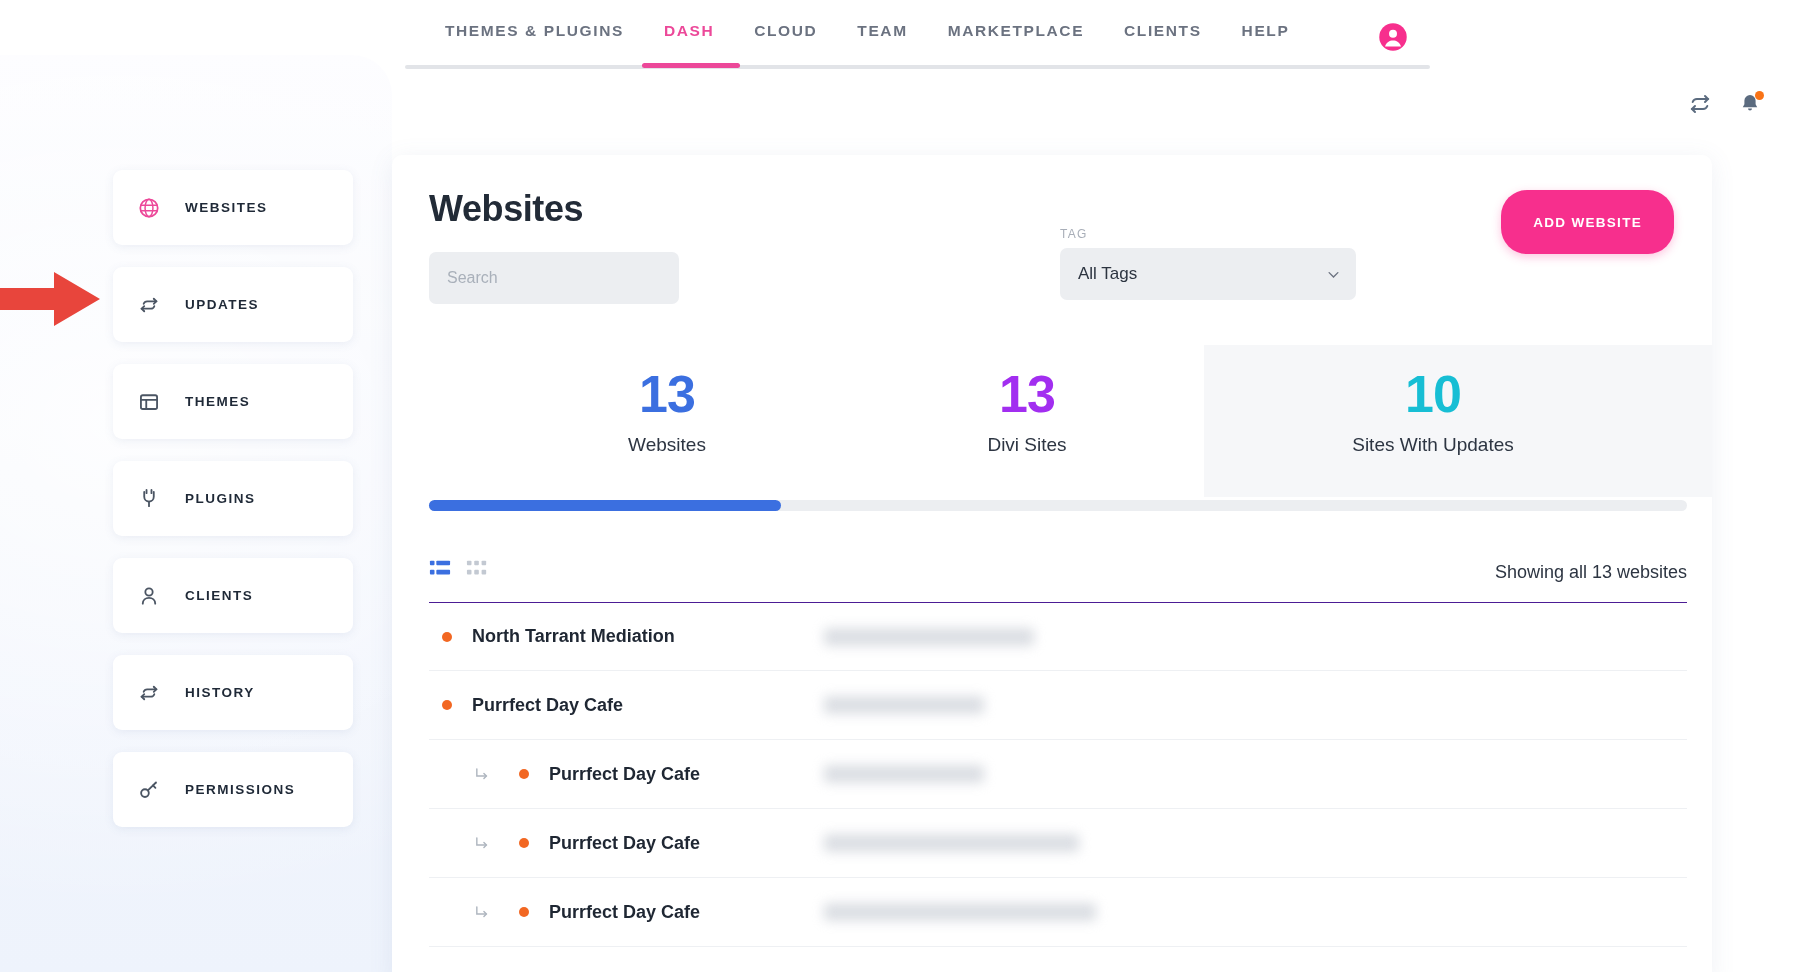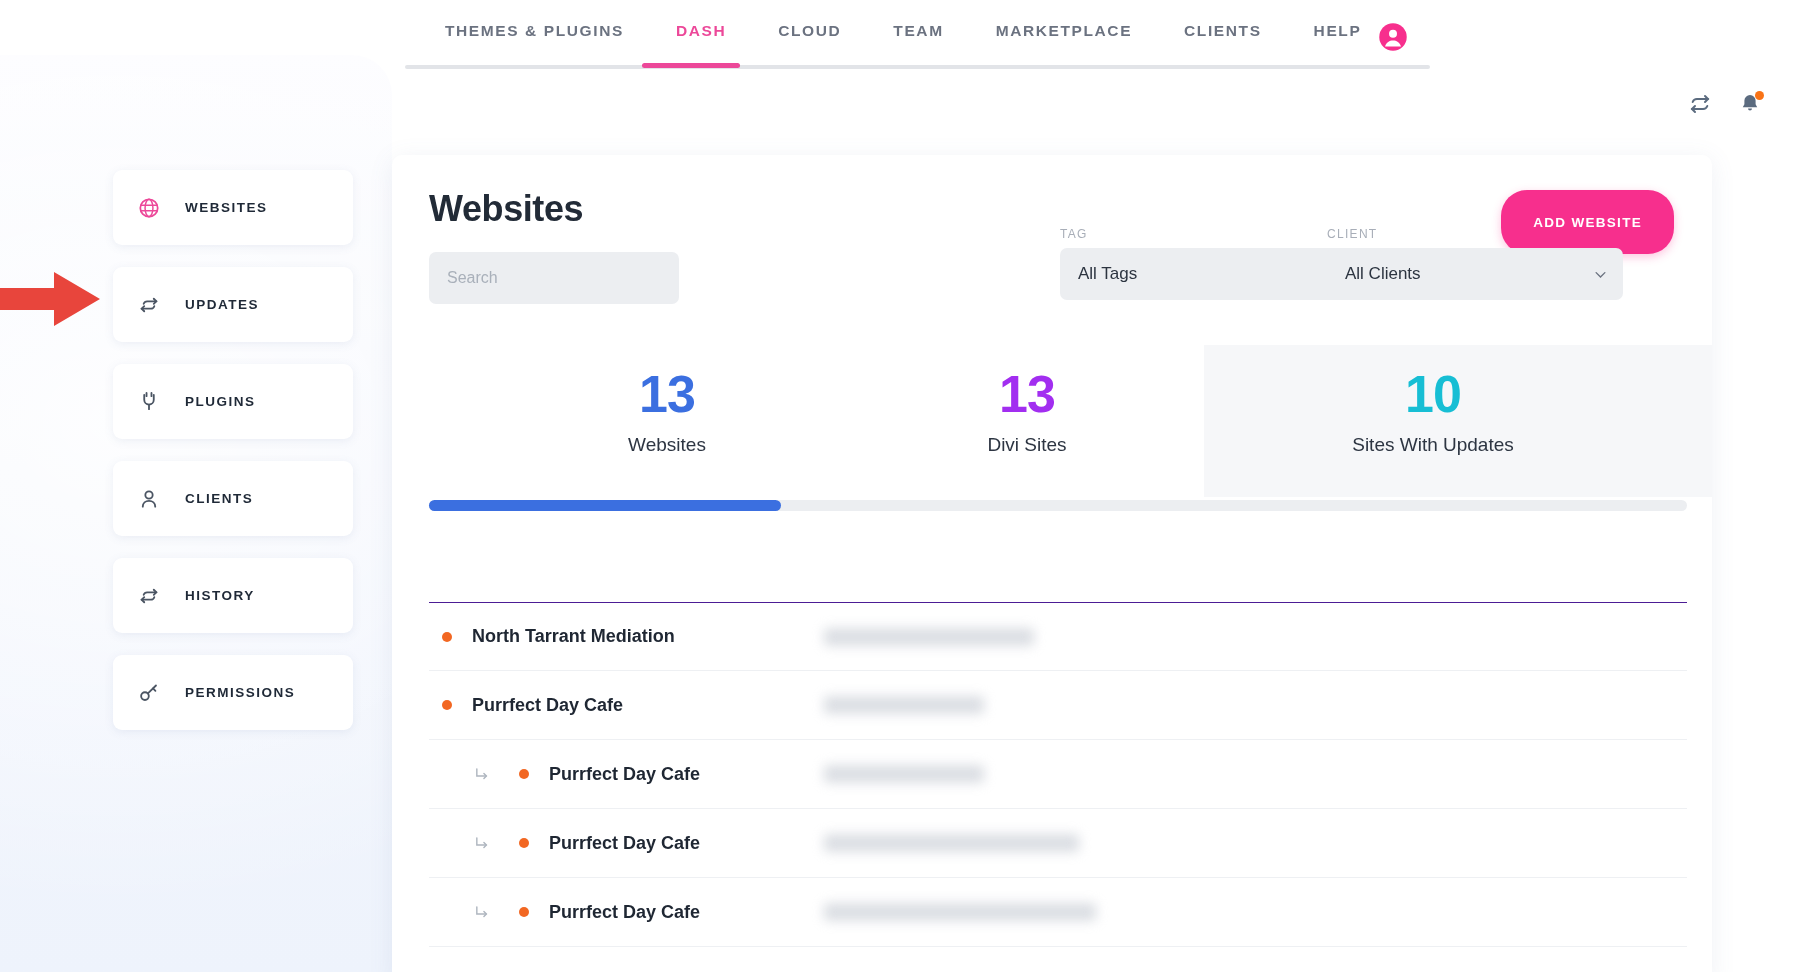--- a/index.html
+++ b/index.html
@@ -20,21 +20,21 @@
   .backdrop2 {
     position:absolute; left:0; top:55px; width:392px; height:917px;
     background: radial-gradient(900px 700px at 30% 40%, rgba(255,255,255,0.85), rgba(255,255,255,0) 70%);
   }
 
   
   .topnav {
     position: absolute; left: 405px; top: 0; width: 1025px; height: 68px;
   }
   .topnav-items {
-    display: flex; align-items: center; gap: 12px; height: 62px;
+    display: flex; align-items: center; gap: 0px; height: 62px;
     padding-left: 20px;
   }
   .navitem {
     font-size: 15.5px; letter-spacing: 1.6px; font-weight: 600;
     color: #6b7280; padding: 0 20px; line-height: 62px; cursor: pointer;
     white-space: nowrap;
   }
   .navitem.active { color: #ec4899; }
   .nav-underline-track {
     position: absolute; left: 405px; top: 65px; width: 1025px; height: 4px;
@@ -226,20 +226,27 @@
             <path d="M20 8H10a4 4 0 0 0-3.8 2.7"></path>
             <path d="M17.2 5.2L20 8l-2.8 2.8"></path>
             <path d="M4 16h10a4 4 0 0 0 3.8-2.7"></path>
             <path d="M6.8 18.8L4 16l2.8-2.8"></path>
           </g>
         </svg>
         <span class="side-label">UPDATES</span>
       </div>
       <div class="side-item">
         <svg viewBox="0 0 24 24" class="side-ico">
+          <rect x="3.2" y="4.6" width="17.6" height="15" rx="2" fill="none" stroke="currentColor" stroke-width="2"></rect>
+          <path d="M3.2 9.6h17.6M9 9.6v10" stroke="currentColor" stroke-width="2"></path>
+        </svg>
+        <span class="side-label">THEMES</span>
+      </div>
+      <div class="side-item">
+        <svg viewBox="0 0 24 24" class="side-ico">
           <path d="M6.8 4.2v5.4a5.2 5.2 0 0 0 10.4 0V4.2" fill="none" stroke="currentColor" stroke-width="2" stroke-linecap="round"></path>
           <path d="M12 14.8v5" stroke="currentColor" stroke-width="2" stroke-linecap="round"></path>
           <path d="M9.3 2.2v3.4M14.7 2.2v3.4" stroke="currentColor" stroke-width="2" stroke-linecap="round"></path>
         </svg>
         <span class="side-label">PLUGINS</span>
       </div>
       <div class="side-item">
         <svg viewBox="0 0 24 24" class="side-ico">
           <circle cx="12" cy="7.6" r="4" fill="none" stroke="currentColor" stroke-width="2"></circle>
           <path d="M5.2 20.4c0-3.9 3-6.4 6.8-6.4s6.8 2.5 6.8 6.4" fill="none" stroke="currentColor" stroke-width="2" stroke-linecap="round"></path>
@@ -289,29 +296,20 @@
     <div class="filter" style="left:668px;">
       <div class="filter-label">TAG</div>
       <div class="filter-select">
         <span>All Tags</span>
         <svg class="chev" viewBox="0 0 24 24" fill="none" stroke="#6b7280" stroke-width="2.2" stroke-linecap="round">
             <path d="M5 9l7 7 7-7"></path>
           </svg>
       </div>
     </div>
 
-    <div class="filter" style="left:935px;">
-      <div class="filter-label">CLIENT</div>
-      <div class="filter-select">
-        <span>All Clients</span>
-        <svg class="chev" viewBox="0 0 24 24" fill="none" stroke="#6b7280" stroke-width="2.2" stroke-linecap="round">
-            <path d="M5 9l7 7 7-7"></path>
-          </svg>
-      </div>
-    </div>
 
     <div class="stats-wrap">
       <div class="stat-hl"></div>
       <div id="stats">
           <div class="stat" style="left: 95px;">
             <div class="stat-num" style="color: rgb(59, 111, 224);">13</div>
             <div class="stat-lab">Websites</div>
           </div>
           <div class="stat" style="left: 455px;">
             <div class="stat-num" style="color: rgb(162, 46, 240);">13</div>
@@ -321,20 +319,43 @@
             <div class="stat-num" style="color: rgb(23, 190, 212);">10</div>
             <div class="stat-lab">Sites With Updates</div>
           </div>
         </div>
     </div>
 
     <div class="progress-track">
       <div class="progress-fill" id="progress-fill" style="width: 28%; background: rgb(59, 111, 224);"></div>
     </div>
 
+    <div class="list-toolbar">
+      <div class="view-toggles">
+        <div class="vt">
+          <svg viewBox="0 0 24 24" width="22" height="22">
+            <rect x="1" y="4" width="5" height="5" rx="1" fill="#3b6fe0"></rect>
+            <rect x="8" y="4" width="15" height="5" rx="1" fill="#3b6fe0"></rect>
+            <rect x="1" y="14" width="5" height="5" rx="1" fill="#3b6fe0"></rect>
+            <rect x="8" y="14" width="15" height="5" rx="1" fill="#3b6fe0"></rect>
+          </svg>
+        </div>
+        <div class="vt">
+          <svg viewBox="0 0 24 24" width="22" height="22">
+            <rect x="1" y="4" width="5" height="5" rx="1" fill="#c3c9d2"></rect>
+            <rect x="9" y="4" width="5" height="5" rx="1" fill="#c3c9d2"></rect>
+            <rect x="17" y="4" width="5" height="5" rx="1" fill="#c3c9d2"></rect>
+            <rect x="1" y="14" width="5" height="5" rx="1" fill="#c3c9d2"></rect>
+            <rect x="9" y="14" width="5" height="5" rx="1" fill="#c3c9d2"></rect>
+            <rect x="17" y="14" width="5" height="5" rx="1" fill="#c3c9d2"></rect>
+          </svg>
+        </div>
+      </div>
+      <div class="showing">Showing all 13 websites</div>
+    </div>
 
     <div class="list" id="website-list">
         <div class="row">
           <span style="width: 13px; flex: 0 0 13px;"></span>
           <span class="dot" style="background: rgb(242, 103, 34);"></span>
           <span class="row-name">North Tarrant Mediation</span>
           <span class="blur-url" style="width: 210px;"></span>
         </div>
         <div class="row">
           <span style="width: 13px; flex: 0 0 13px;"></span>

